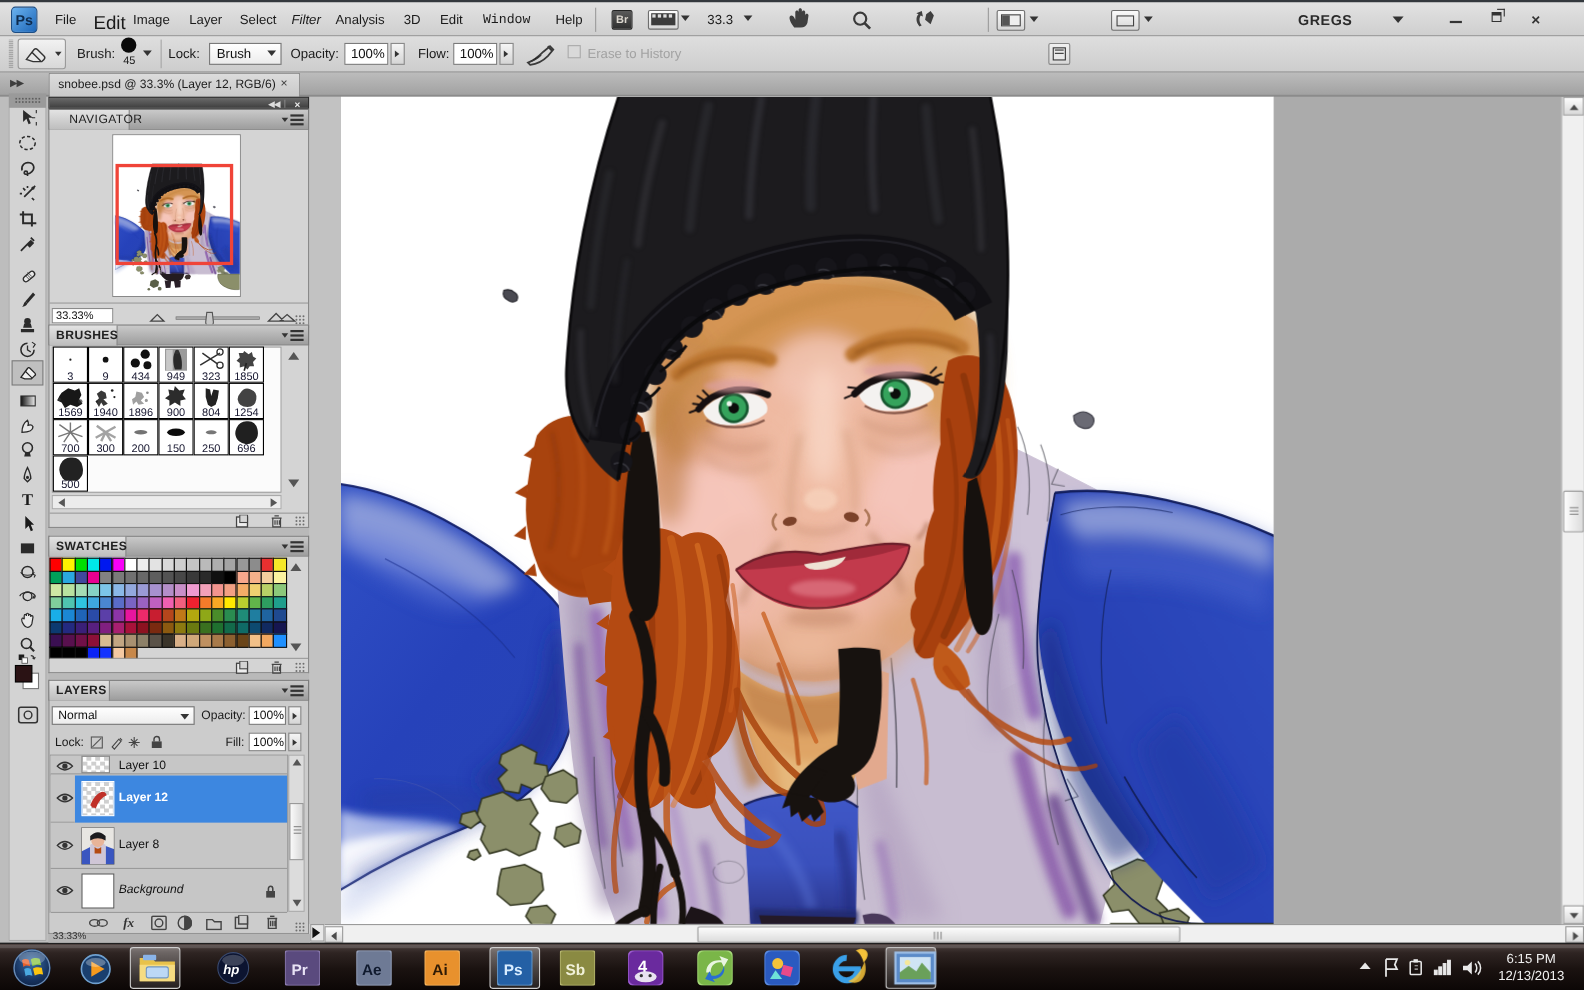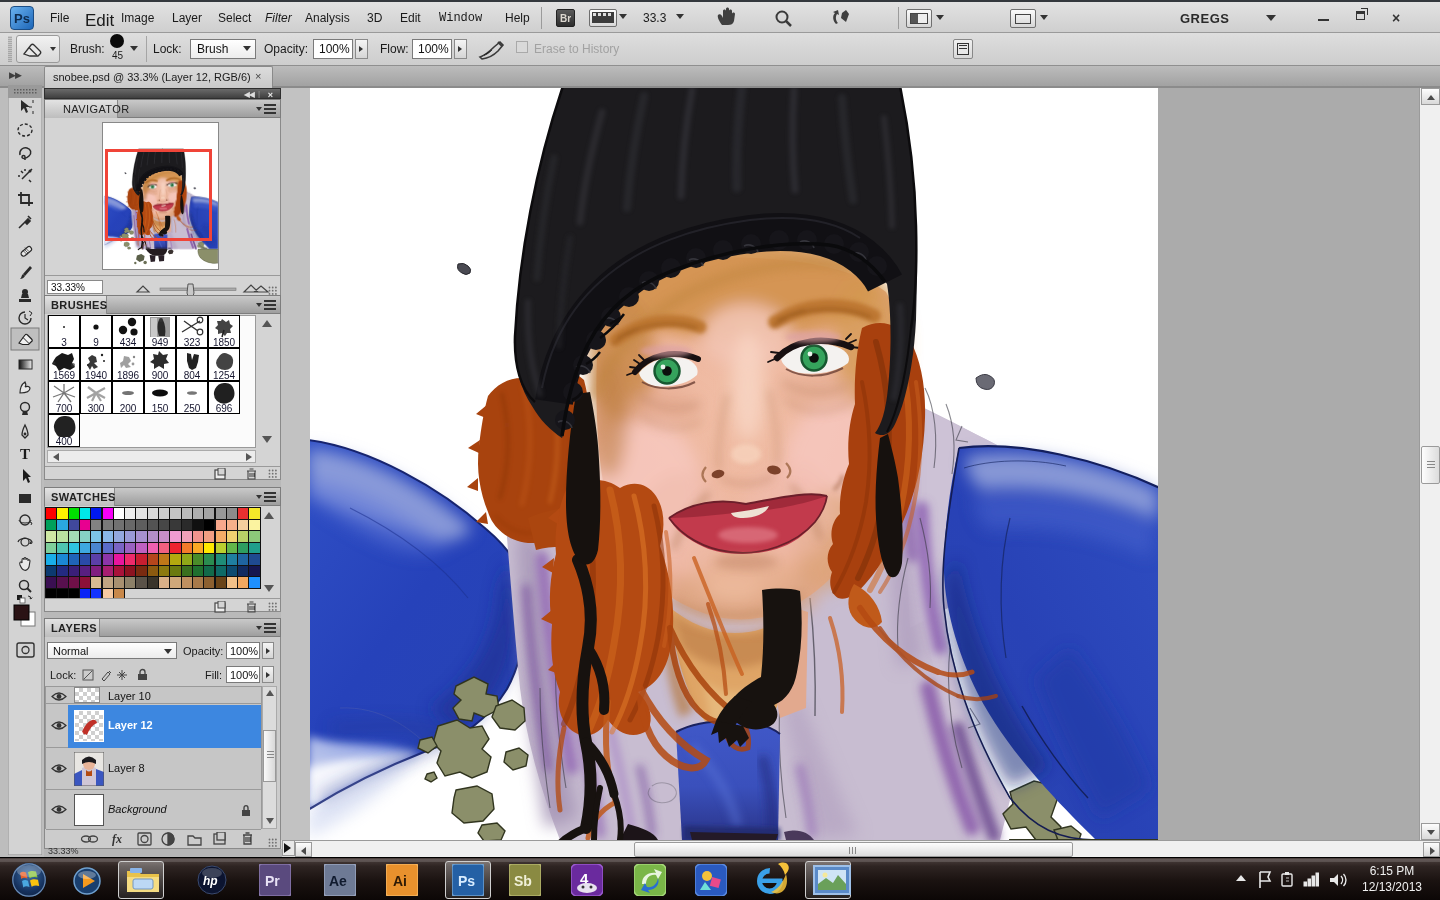--- a/index.html
+++ b/index.html
@@ -755,21 +755,21 @@
 <div class="ab" style="left:176px;top:403px;width:32px;text-align:center;font-size:10px;color:#15152e;">250</div>
 <div class="ab" style="left:208px;top:381px;width:32px;height:33px;background:#fff;border:1px solid #000;"></div>
 <svg class="ab" style="left:208px;top:382px;" width="32" height="22" viewBox="0 0 32 22">
     <path d="M16,1 q8,-1 10,7 q2,8 -4,12 q-7,4 -13,-1 q-5,-5 -2,-12 q3,-6 9,-6 z" fill="#141414" opacity=".95"></path>
   </svg>
 <div class="ab" style="left:208px;top:403px;width:32px;text-align:center;font-size:10px;color:#15152e;">696</div>
 <div class="ab" style="left:48px;top:414px;width:32px;height:33px;background:#fff;border:1px solid #000;"></div>
 <svg class="ab" style="left:48px;top:415px;" width="32" height="22" viewBox="0 0 32 22">
     <path d="M16,1 q9,-1 11,8 q2,9 -5,13 q-8,3 -13,-2 q-5,-6 -2,-13 q3,-6 9,-6 z" fill="#161616" opacity=".95"></path>
   </svg>
-<div class="ab" style="left:48px;top:436px;width:32px;text-align:center;font-size:10px;color:#15152e;">400</div>
+<div class="ab" style="left:48px;top:436px;width:32px;text-align:center;font-size:10px;color:#15152e;">500</div>
 <div class="ab" style="left:262px;top:320px;width:0;height:0;border-left:5px solid transparent;border-right:5px solid transparent;border-bottom:7px solid #555;"></div>
 <div class="ab" style="left:262px;top:436px;width:0;height:0;border-left:5px solid transparent;border-right:5px solid transparent;border-top:7px solid #555;"></div>
 <div class="ab" style="left:47px;top:450px;width:209px;height:13px;background:#ececec;border:1px solid #aaa;"></div>
 <div class="ab" style="left:53px;top:453px;width:0;height:0;border-top:4px solid transparent;border-bottom:4px solid transparent;border-right:6px solid #555;"></div>
 <div class="ab" style="left:246px;top:453px;width:0;height:0;border-top:4px solid transparent;border-bottom:4px solid transparent;border-left:6px solid #555;"></div>
 <div class="ab" style="left:45px;top:466px;width:235px;height:1px;background:#9a9a9a;"></div>
 <svg class="ab" style="left:214px;top:468px;" width="66" height="12" viewBox="0 0 66 12">
     <rect x="1" y="2" width="10" height="9" fill="#eee" stroke="#444" stroke-width="1.2"></rect>
     <rect x="4" y="0" width="7" height="7" fill="#d4d4d4" stroke="#444" stroke-width="1"></rect>
     <path d="M33,3 h9 M34,3 v8 h7 v-8 M35.5,1 h4 M36,5 v4 M38,5 v4 M40,5 v4" stroke="#444" stroke-width="1.1" fill="none"></path>

